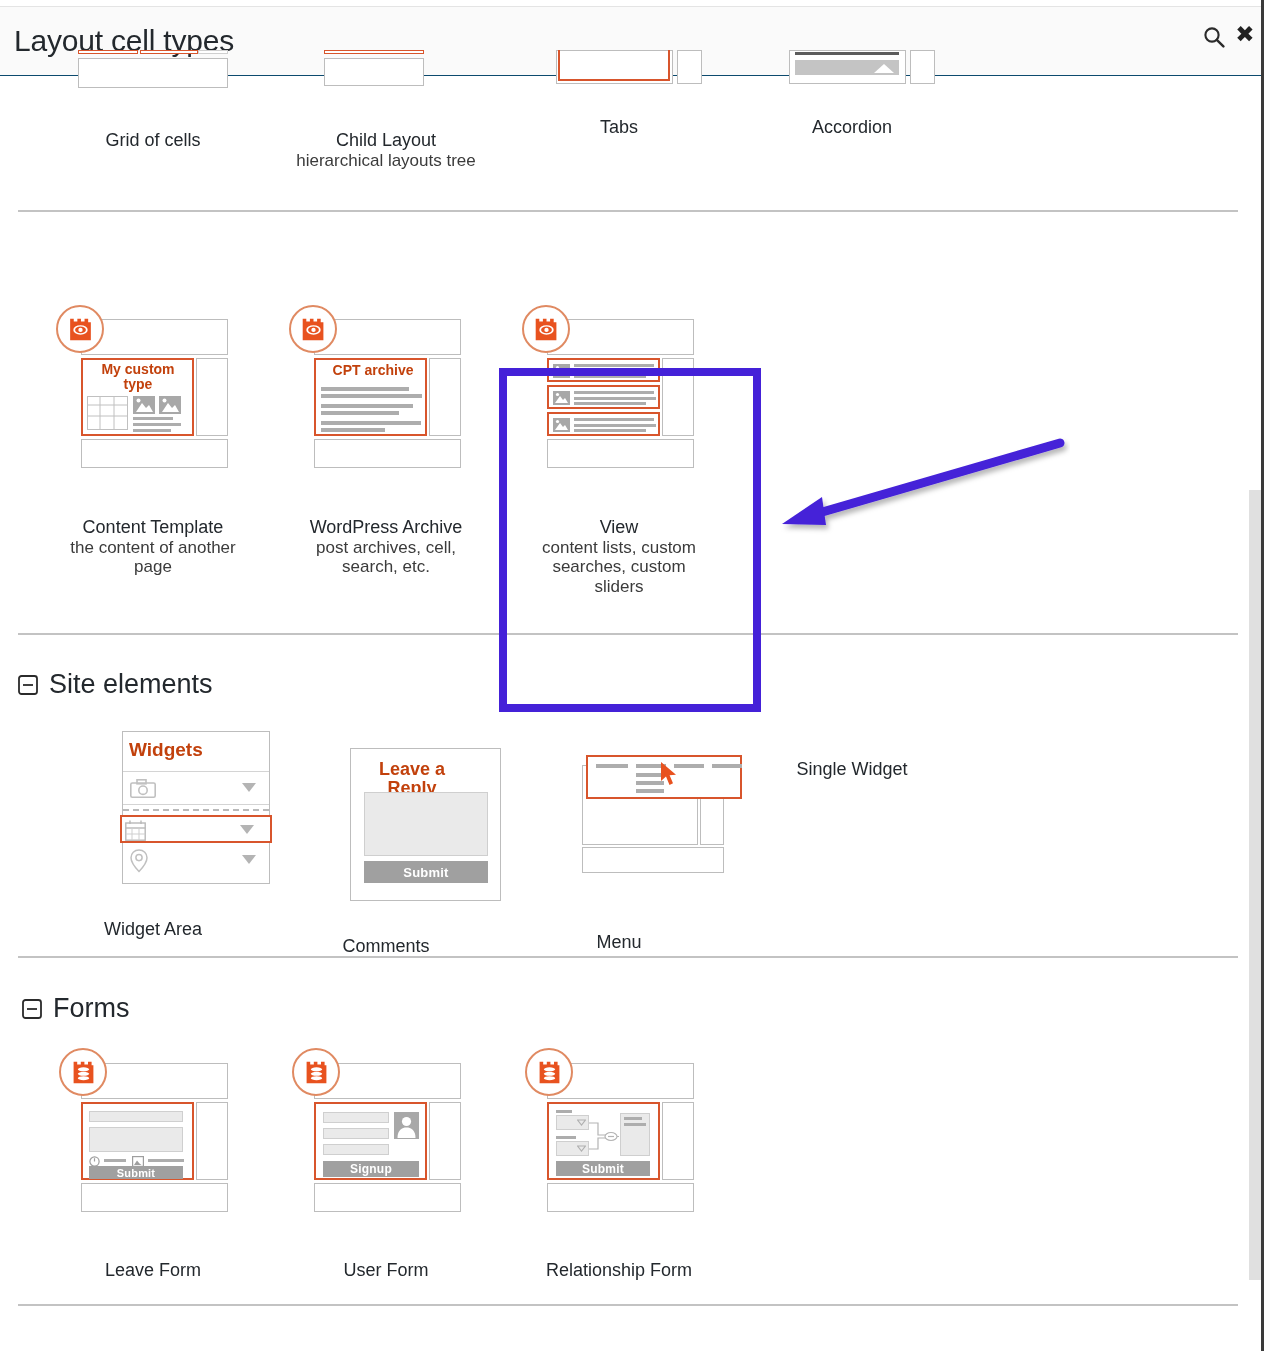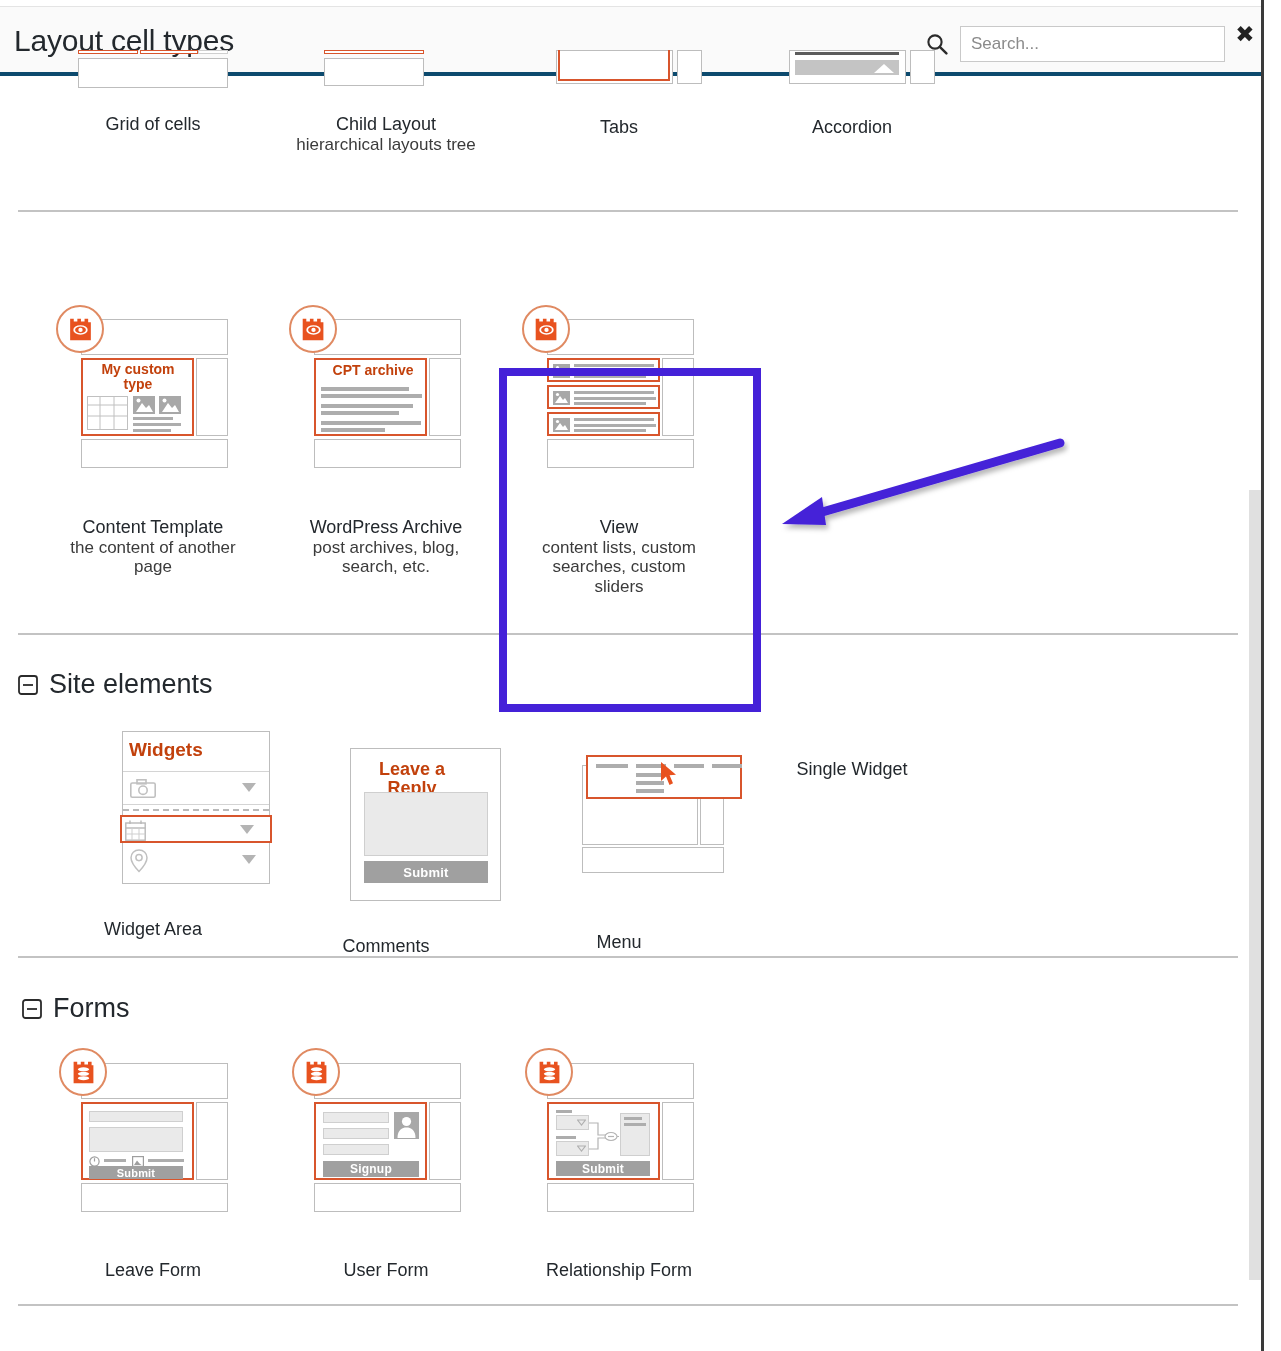--- a/index.html
+++ b/index.html
@@ -19,21 +19,21 @@
     width:1264px; height:1351px;
     background:#fff;
     border-right:3px solid #3a3a3a;
     overflow:hidden;
   }
 
   
   #header {
     position:absolute; left:0; top:6px; width:1264px; height:70px;
     background:#fafafa;
-    border-bottom:4px solid #0c4a6e;
+    border-bottom:1px solid #0c4a6e;
     border-top:1px solid #e4e4e4;
   }
   #title {
     position:absolute; left:14px; top:17px;
     font-size:30px; font-weight:400; color:#23282d;
     letter-spacing:-0.2px;
     white-space:nowrap;
   }
   #search-wrap {
     position:absolute; right:39px; top:19px;
@@ -94,21 +94,21 @@
     width:230px;
     display:flex; flex-direction:column; align-items:center;
     text-align:center;
   }
   .card-thumb {
     position:relative;
     width:150px; height:160px;
   }
   .card-title {
     font-size:18px; color:#23282d; line-height:1.12;
-    margin-top:8px;
+    margin-top:24px;
   }
   .card-sub {
     font-size:17px; color:#3b3b3b; line-height:1.13;
     margin-top:1px; width:200px;
   }
 
   
   #view-highlight {
     position:absolute;
     left:499px; top:292px; width:262px; height:344px;
@@ -163,21 +163,20 @@
   <div id="header">
     <div id="title">Layout cell types</div>
 
     <div id="search-wrap">
       <span>
         <svg id="search-icon" viewBox="0 0 22 22" aria-hidden="true">
           <circle cx="9" cy="9" r="6.6" fill="none" stroke="#2b2b2b" stroke-width="2.1"></circle>
           <line x1="13.8" y1="13.8" x2="20.4" y2="20.4" stroke="#2b2b2b" stroke-width="2.4" stroke-linecap="round"></line>
         </svg>
       </span>
-      <input id="search-input" type="text" placeholder="Search..." style="">
     </div>
 
     <button id="close-btn">✖</button>
   </div>
 
   <div id="body-scroll">
 
     <div class="row" style="top:0;height:130px;">
 
       <div class="card" style="left:38px;top:-40px;">
@@ -286,21 +285,21 @@
             <div class="gbar" style="left:5px;top:27px;width:88px;height:4px;"></div>
             <div class="gbar" style="left:5px;top:34px;width:101px;height:4px;"></div>
             <div class="gbar" style="left:5px;top:44px;width:92px;height:4px;"></div>
             <div class="gbar" style="left:5px;top:51px;width:78px;height:4px;"></div>
             <div class="gbar" style="left:5px;top:61px;width:100px;height:4px;"></div>
             <div class="gbar" style="left:5px;top:68px;width:64px;height:4px;"></div>
           </div>
           <div class="box" style="left:3px;top:129px;width:147px;height:29px;"></div>
         </div>
         <div class="card-title" style="margin-top:13px;">WordPress Archive</div>
-        <div class="card-sub">post archives, blog, search, etc.</div>
+        <div class="card-sub">post archives, cell, search, etc.</div>
       </div>
 
       <div class="card" style="left:504px;top:0;">
         <div class="card-thumb" style="width:150px;height:194px;">
           <div class="badge" style="left:-22px;top:-5px;">
             <svg width="27" height="27" viewBox="0 0 30 30" aria-hidden="true">
               <path d="M3 7 L3 3 L7 3 L7 6 L11 6 L11 3 L15 3 L15 6 L19 6 L19 3 L23 3 L23 7 L26 7 L26 27 L3 27 Z" fill="#e8521f"></path>
               <ellipse cx="15" cy="15.5" rx="8" ry="5.3" fill="#fff"></ellipse>
               <ellipse cx="15" cy="15.5" rx="6" ry="3.8" fill="#e8521f"></ellipse>
               <circle cx="15" cy="15.5" r="2.4" fill="#fff"></circle>

